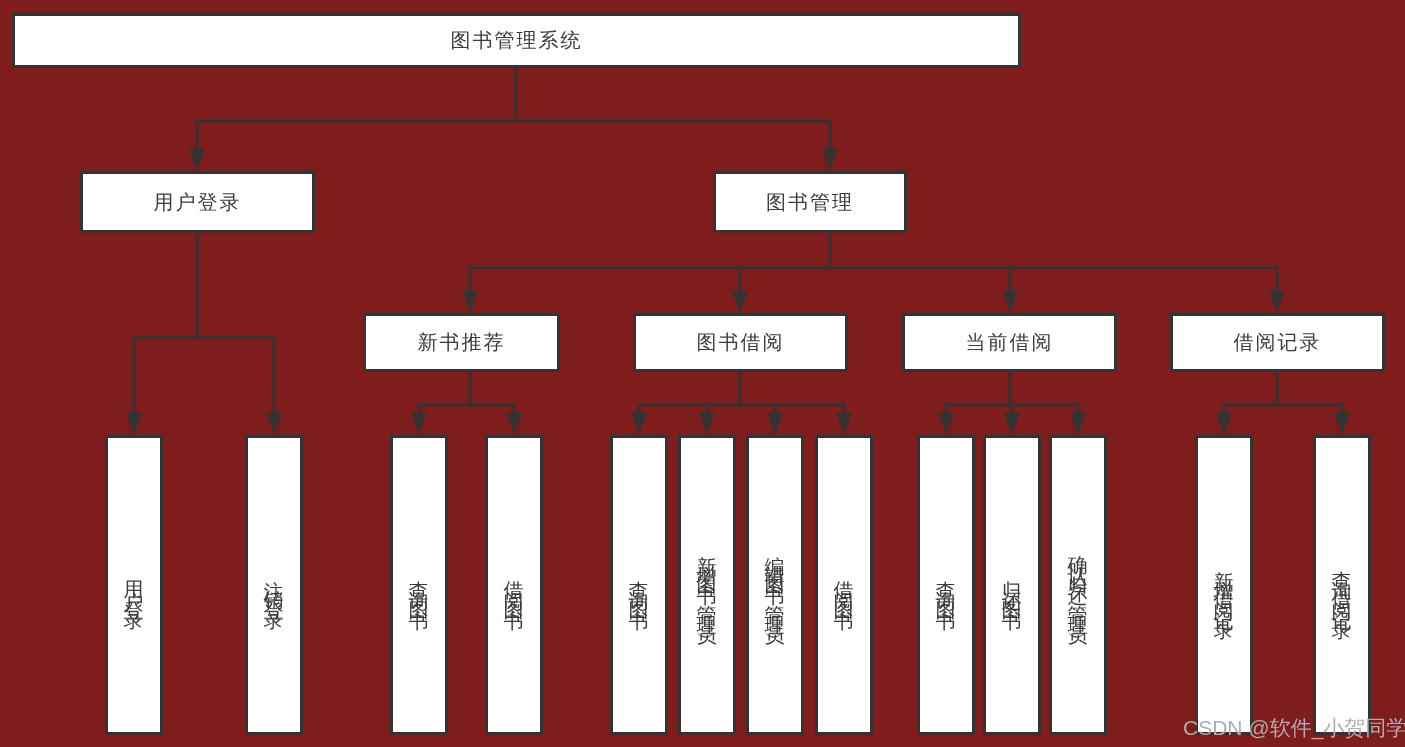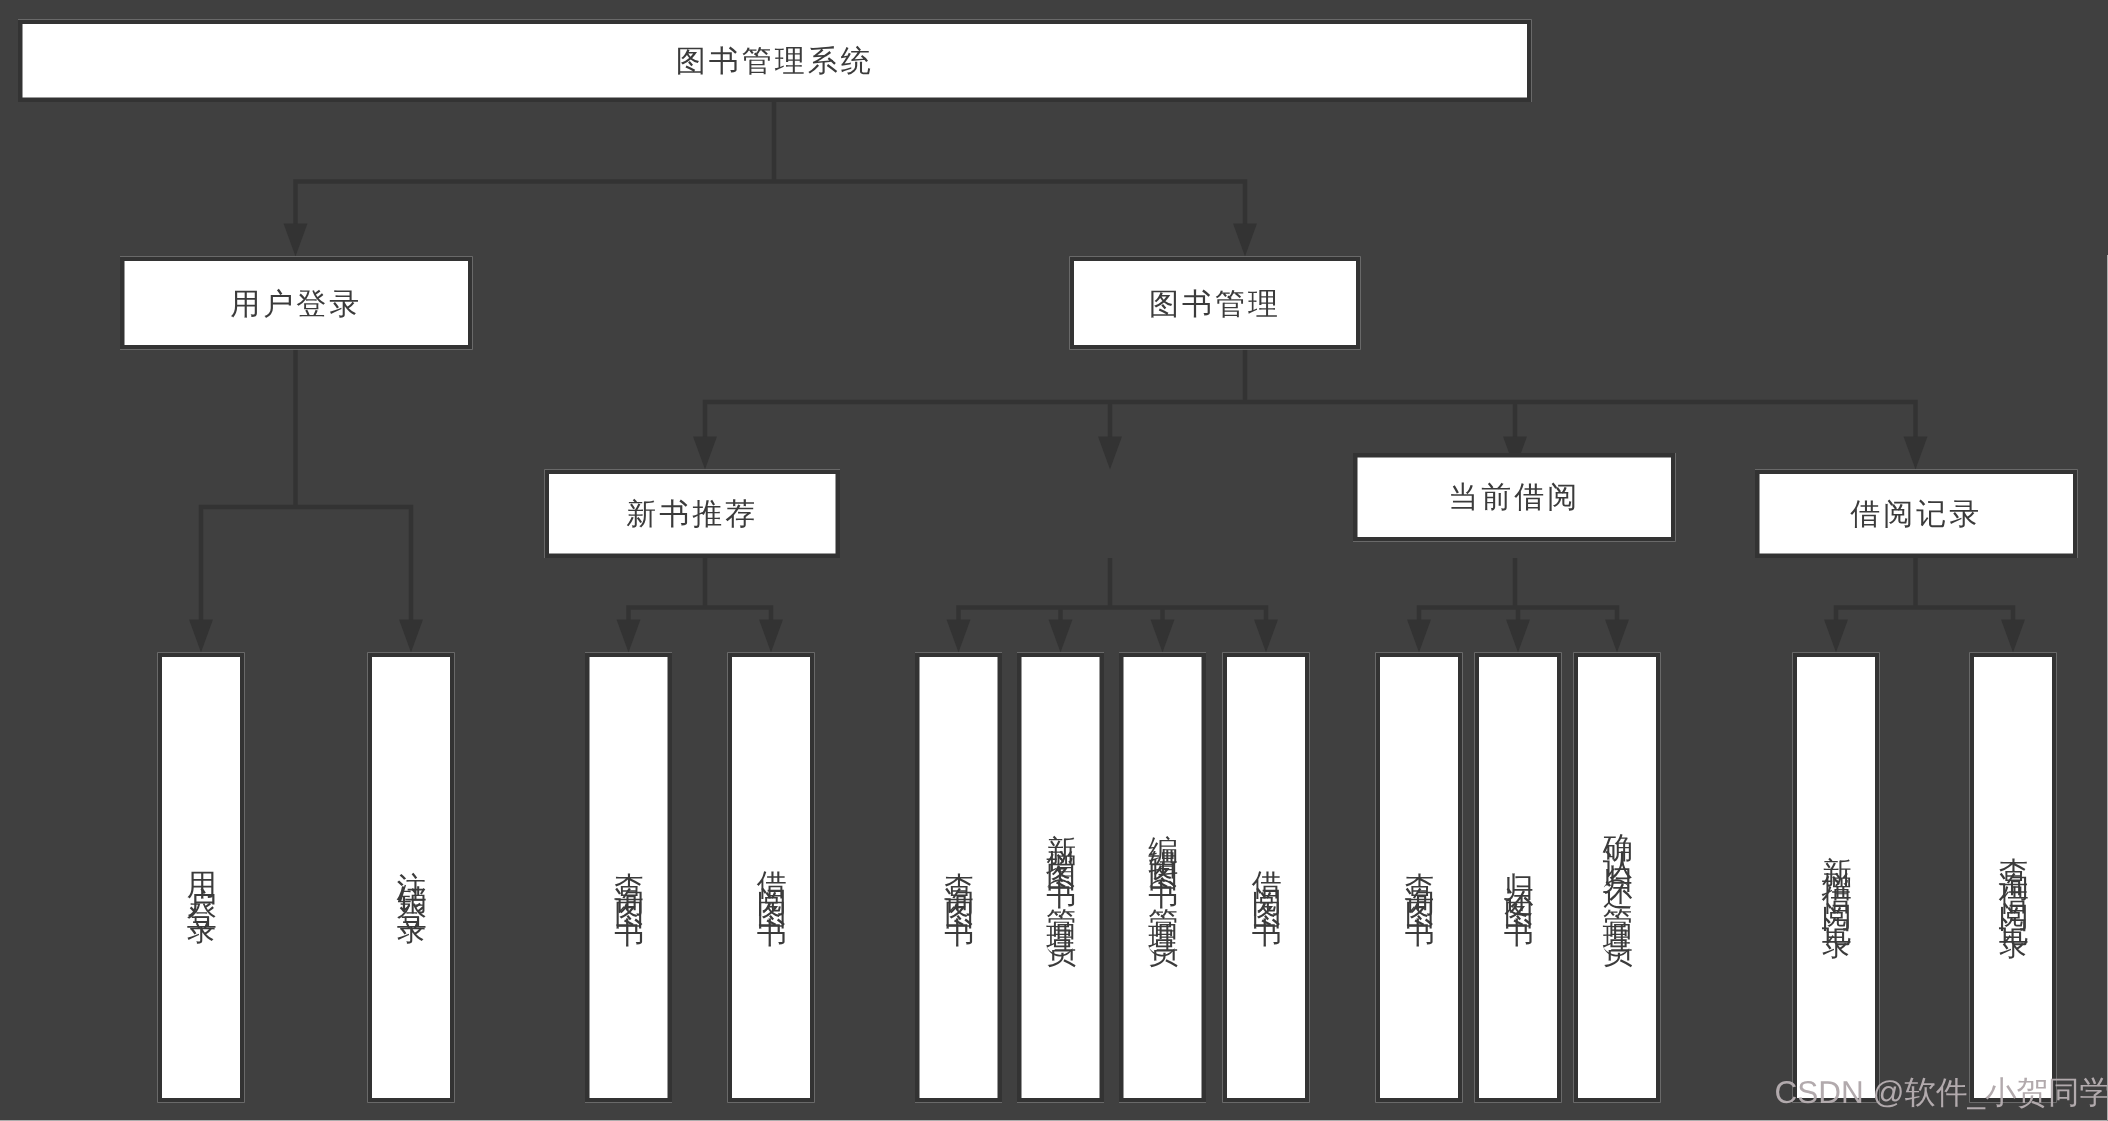--- a/index.html
+++ b/index.html
@@ -1,20 +1,20 @@
 <!DOCTYPE html>
 <html><head>
 <meta charset="utf-8">
 <style>
   html, body { margin: 0; padding: 0; background: #ffffff; }
   #canvas {
     position: relative;
     width: 1405px;
     height: 747px;
-    background: #404040;
+    background: #7f1d1d;
     font-family: "Liberation Sans", sans-serif;
     overflow: hidden;
   }
   #connectors {
     position: absolute;
     left: 0; top: 0;
     width: 1405px;
     height: 747px;
     pointer-events: none;
   }
@@ -108,21 +108,24 @@
   <div class="node" style="left:80px; top:171px; width:235px; height:62px;">
     <span class="h-label">用户登录</span>
   </div>
   <div class="node" style="left:713px; top:171px; width:194px; height:62px;">
     <span class="h-label">图书管理</span>
   </div>
 
   <div class="node" style="left:363px; top:313px; width:197px; height:59px;">
     <span class="h-label">新书推荐</span>
   </div>
-  <div class="node" style="left:902px; top:302px; width:215px; height:59px;">
+  <div class="node" style="left:633px; top:313px; width:215px; height:59px;">
+    <span class="h-label">图书借阅</span>
+  </div>
+  <div class="node" style="left:902px; top:313px; width:215px; height:59px;">
     <span class="h-label">当前借阅</span>
   </div>
   <div class="node" style="left:1170px; top:313px; width:215px; height:59px;text-align:center;">
     <span class="h-label">借阅记录</span>
   </div>
 
   <div class="node v-node" style="left:105px; top:435px; width:58px; height:300px;">
     <span class="v-label">用户登录</span>
   </div>
   <div class="node v-node" style="left:245px; top:435px; width:58px; height:300px;">

